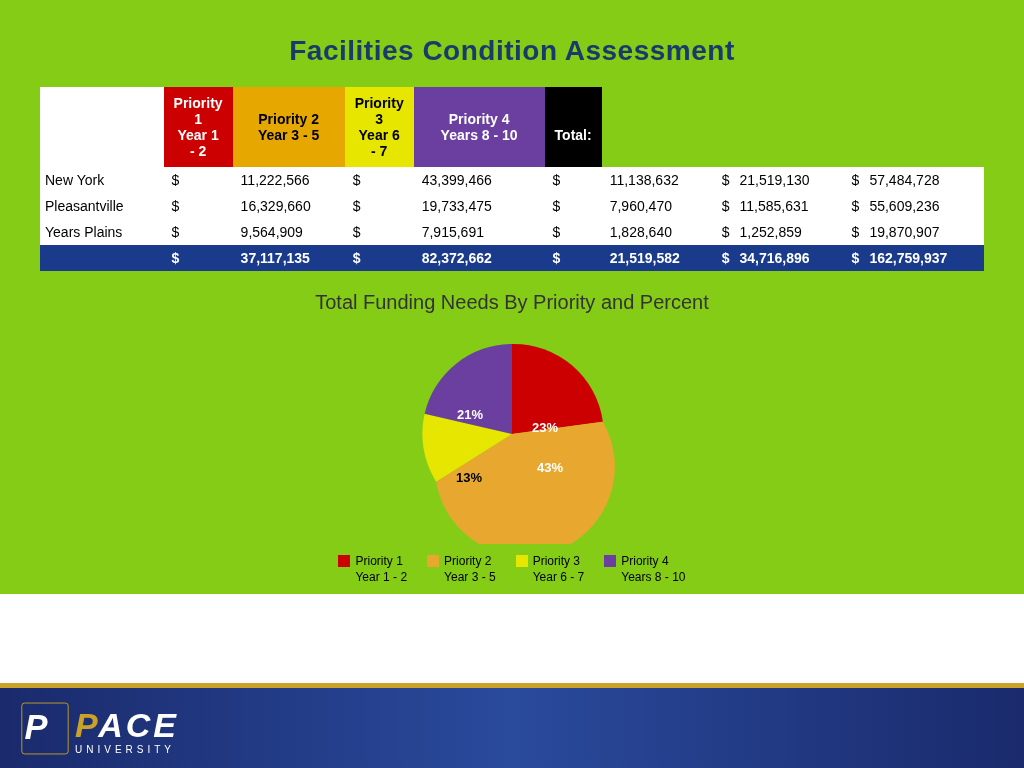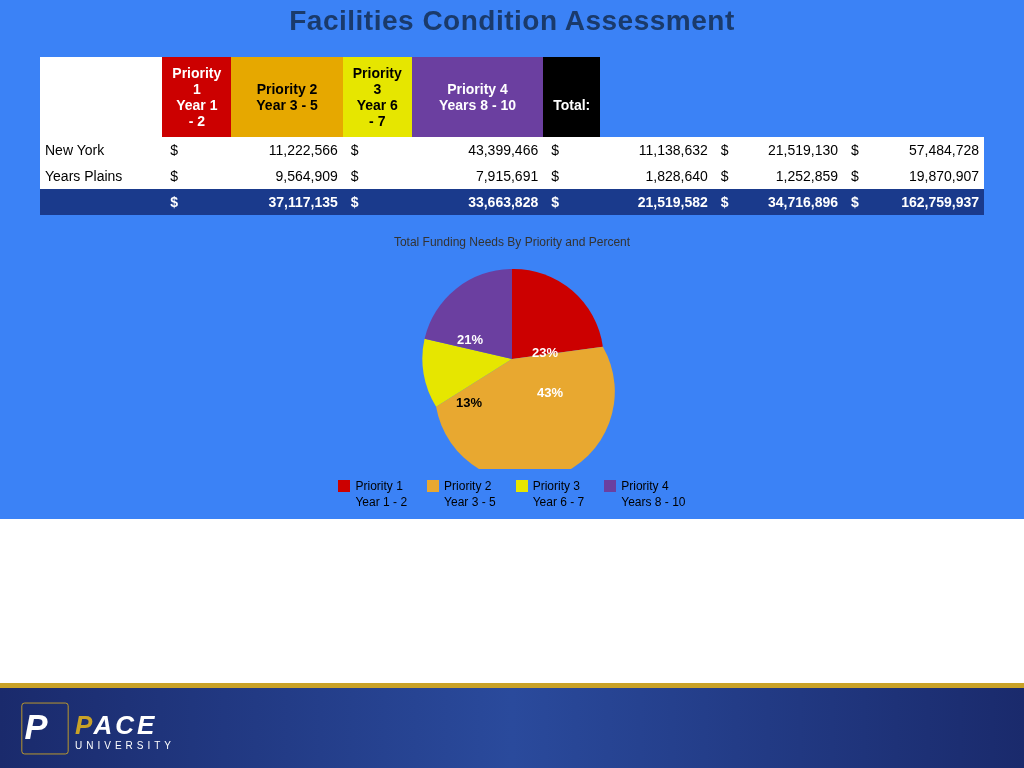--- a/index.html
+++ b/index.html
@@ -6,22 +6,22 @@
     body {
       font-family: Arial, sans-serif;
       background: #fff;
       width: 1024px;
       height: 768px;
       overflow: hidden;
       position: relative;
     }
 
     .main-content {
-      padding: 5px 40px 10px 40px;
-      background: #3b82f6;
+      padding: 35px 40px 10px 40px;
+      background: #84cc16;
     }
 
     .page-title {
       text-align: center;
       color: #1a3a6b;
       font-size: 28px;
       font-weight: bold;
       margin-bottom: 20px;
       letter-spacing: 0.5px;
     }
@@ -46,42 +46,42 @@
       color: #000;
     }
 
     .col-priority1 { background-color: #cc0000; }
     .col-priority2 { background-color: #e6a800; }
     .col-priority3 { background-color: #e6e600; color: #000 !important; }
     .col-priority4 { background-color: #6b3fa0; }
     .col-total { background-color: #000; }
 
     .data-table .row-label { text-align: left; font-weight: normal; padding-left: 5px; }
-    .data-table .num { text-align: right; padding-right: 5px; }
+    .data-table .num { text-align: left; padding-right: 5px; }
     .data-table .dollar { text-align: left; width: 12px; padding-right: 2px; }
 
     .total-row {
       background-color: #1a3a8c;
       color: #fff;
       font-weight: bold;
     }
     .total-row td { color: #fff; }
 
     .data-table tbody tr:not(.total-row) { background: #fff; margin-left: 40px; }
 
     
     .chart-section {
       text-align: center;
       margin-top: 5px;
     }
 
     .chart-title {
-      font-size: 12px;
+      font-size: 20px;
       color: #333;
-      margin-bottom: 0;
+      margin-bottom: 10px;
     }
 
     .chart-container {
       display: flex;
       justify-content: center;
       align-items: center;
       gap: 40px;
     }
 
     .pie-svg {
@@ -175,38 +175,51 @@
         <td class="dollar">$</td>
         <td class="num">43,399,466</td>
         <td class="dollar">$</td>
         <td class="num">11,138,632</td>
         <td class="dollar">$</td>
         <td class="num">21,519,130</td>
         <td class="dollar">$</td>
         <td class="num">57,484,728</td>
       </tr>
       <tr>
+        <td class="row-label">Pleasantville</td>
+        <td class="dollar">$</td>
+        <td class="num">16,329,660</td>
+        <td class="dollar">$</td>
+        <td class="num">19,733,475</td>
+        <td class="dollar">$</td>
+        <td class="num">7,960,470</td>
+        <td class="dollar">$</td>
+        <td class="num">11,585,631</td>
+        <td class="dollar">$</td>
+        <td class="num">55,609,236</td>
+      </tr>
+      <tr>
         <td class="row-label">Years Plains</td>
         <td class="dollar">$</td>
         <td class="num">9,564,909</td>
         <td class="dollar">$</td>
         <td class="num">7,915,691</td>
         <td class="dollar">$</td>
         <td class="num">1,828,640</td>
         <td class="dollar">$</td>
         <td class="num">1,252,859</td>
         <td class="dollar">$</td>
         <td class="num">19,870,907</td>
       </tr>
       <tr class="total-row">
         <td class="row-label"></td>
         <td class="dollar">$</td>
         <td class="num">37,117,135</td>
         <td class="dollar">$</td>
-        <td class="num">33,663,828</td>
+        <td class="num">82,372,662</td>
         <td class="dollar">$</td>
         <td class="num">21,519,582</td>
         <td class="dollar">$</td>
         <td class="num">34,716,896</td>
         <td class="dollar">$</td>
         <td class="num">162,759,937</td>
       </tr>
     </tbody>
   </table>
 
@@ -266,19 +279,19 @@
 <div style="position:absolute; bottom:80px; left:0; right:0; height:5px; background:#c9a227;"></div>
 
 <div class="footer">
   <div class="pace-logo-container">
     <svg class="logo-icon" viewBox="0 0 55 60">
 
       <rect x="2" y="2" width="51" height="56" rx="3" fill="none" stroke="#c9a227" stroke-width="1"></rect>
       <text x="5" y="42" font-size="38" font-weight="900" font-style="italic" fill="white" font-family="Arial">P</text>
     </svg>
     <div>
-      <div style="font-size:26px; font-weight:900; color:#fff; letter-spacing:3px; font-style:italic; line-height:1;margin-top:7px;">
+      <div style="font-size:34px; font-weight:900; color:#fff; letter-spacing:3px; font-style:italic; line-height:1;margin-top:7px;">
         <span style="color:#c9a227;">P</span>ACE
       </div>
       <div style="font-size:10px; color:#fff; letter-spacing:4px; margin-top:2px;">UNIVERSITY</div>
     </div>
   </div>
 </div>
 
 </body></html>

